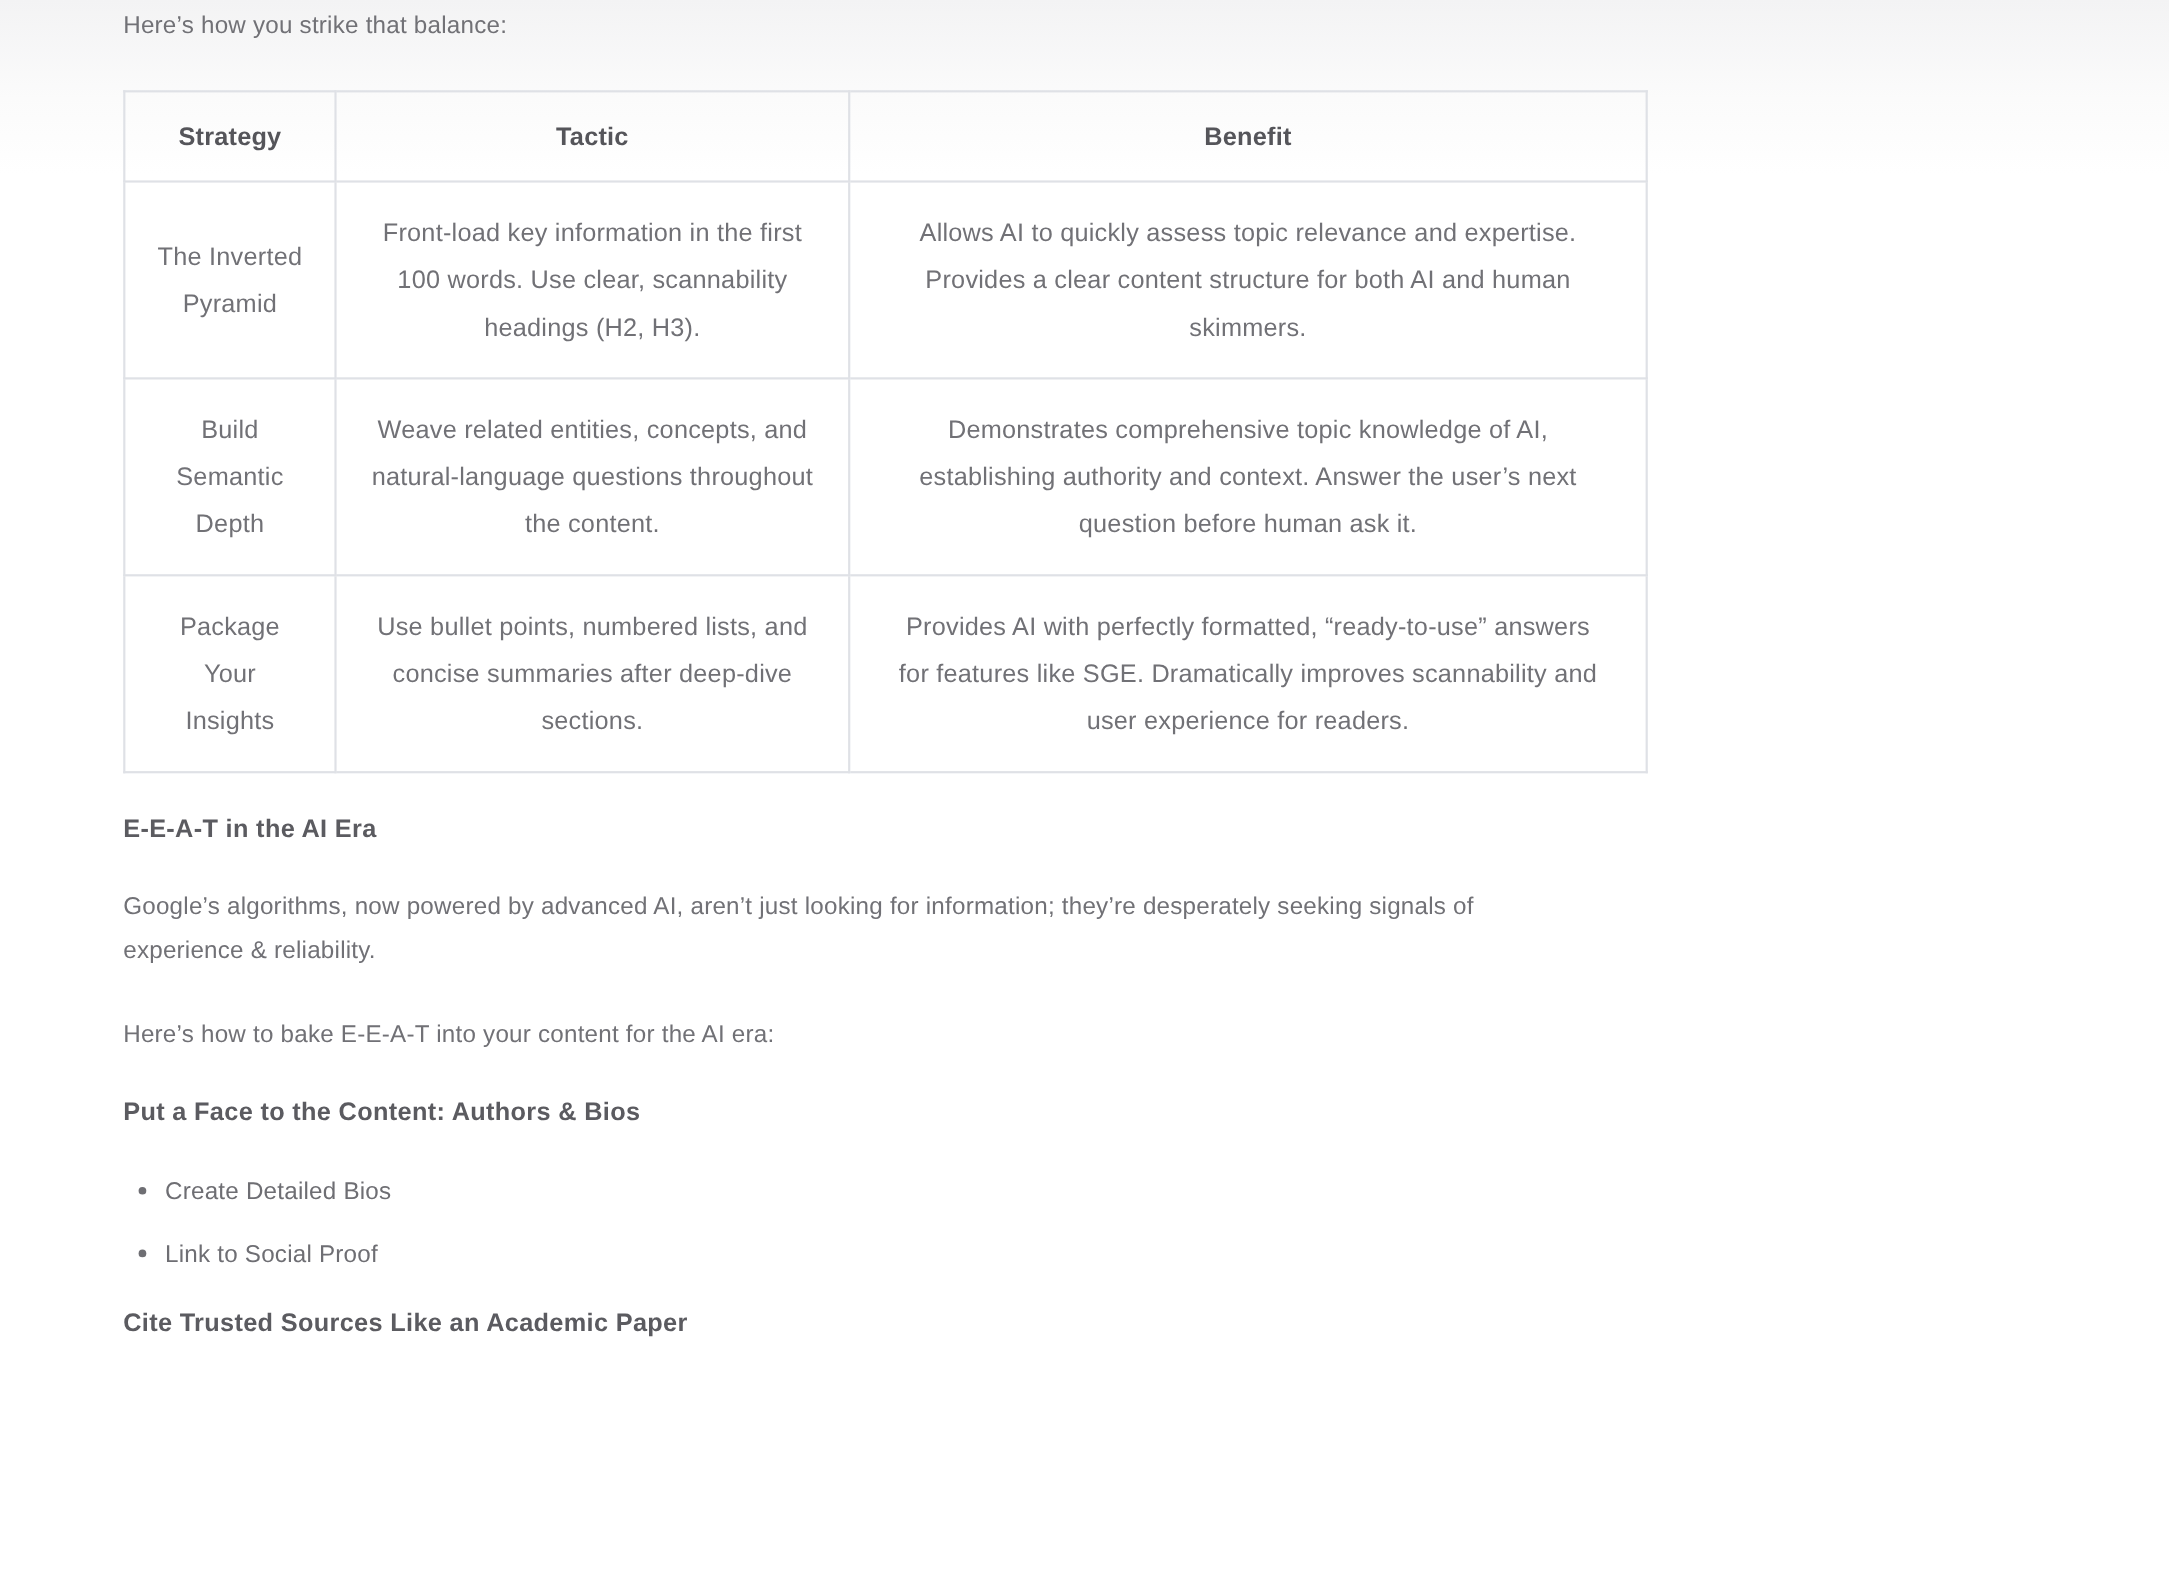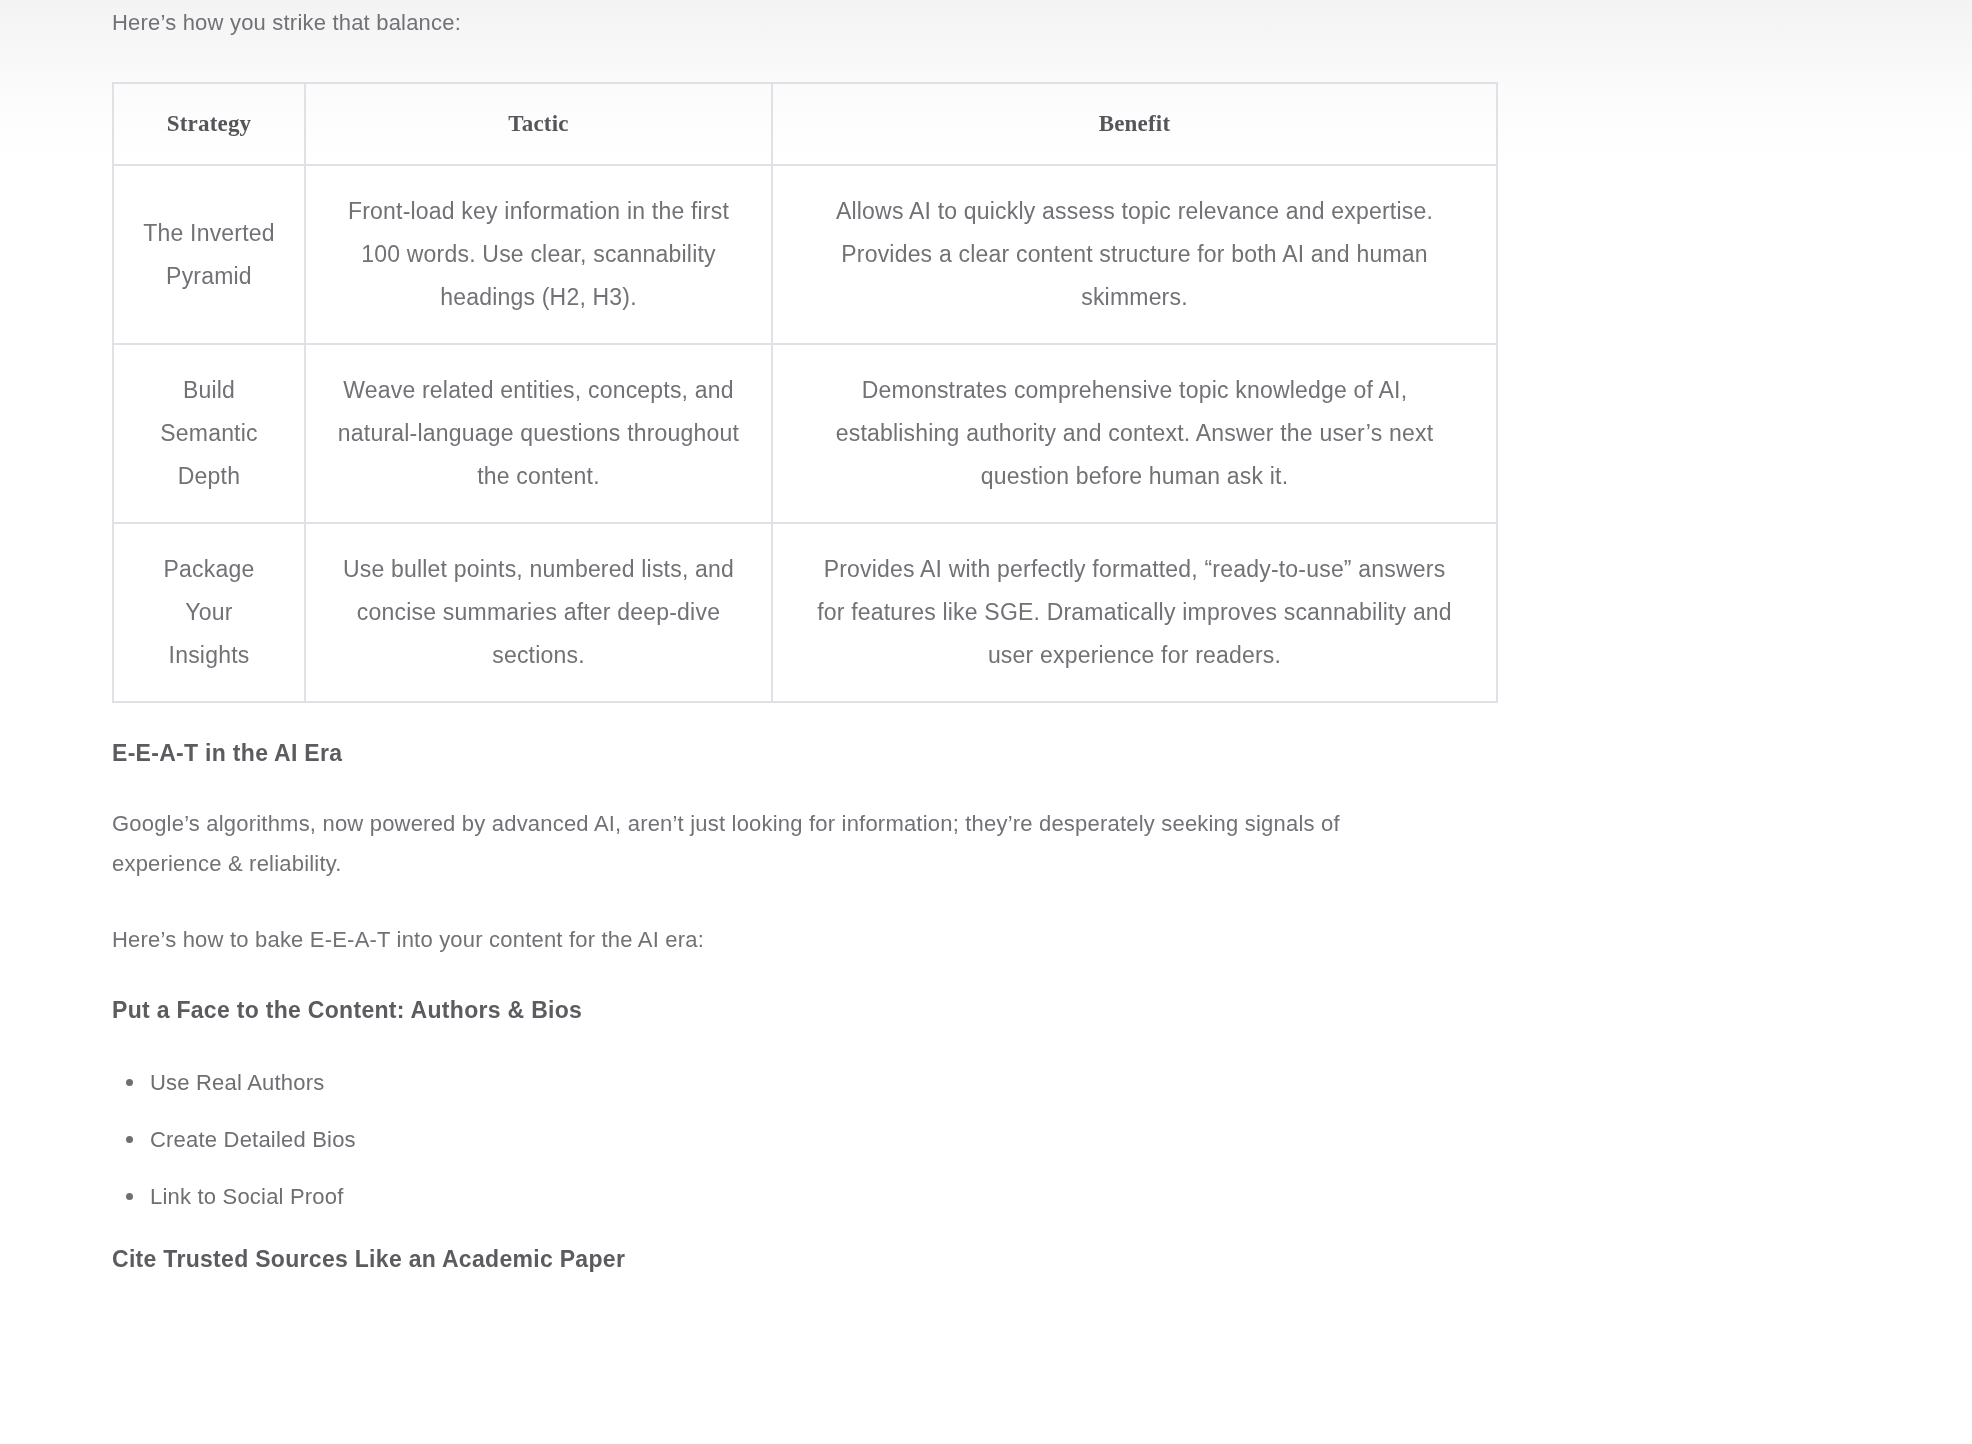--- a/index.html
+++ b/index.html
@@ -40,21 +40,20 @@
     border: 2px solid #dfe1e6;
     text-align: center;
     vertical-align: middle;
   }
   table.strategy-table th {
     height: 80px;
     font-size: 23px;
     font-weight: bold;
     color: #55555a;
     padding: 0 7px;
-    font-family: Liberation Serif, serif;
   }
   table.strategy-table td {
     font-size: 23px;
     line-height: 43px;
     color: #717176;
     padding: 24px 28px;
   }
   table.strategy-table td.col-benefit { padding: 24px 44px; }
   h3.section-heading {
     font-size: 23px;
@@ -139,24 +138,20 @@
     <p class="body-paragraph">Google’s algorithms, now powered by advanced AI, aren’t just looking for information; they’re desperately seeking signals of experience &amp; reliability.</p>
 
 
     <p class="body-paragraph">Here’s how to bake E-E-A-T into your content for the AI era:</p>
 
     <h3 class="section-heading">Put a Face to the Content: Authors &amp; Bios</h3>
 
     <ul class="bullet-list">
       <li>
         <span class="bullet-dot"></span>
-        <span>Use Real Authors</span>
-      </li>
-      <li>
-        <span class="bullet-dot"></span>
         <span>Create Detailed Bios</span>
       </li>
       <li>
         <span class="bullet-dot"></span>
         <span>Link to Social Proof</span>
       </li>
     </ul>
 
     <h3 class="section-heading">Cite Trusted Sources Like an Academic Paper</h3>
 

